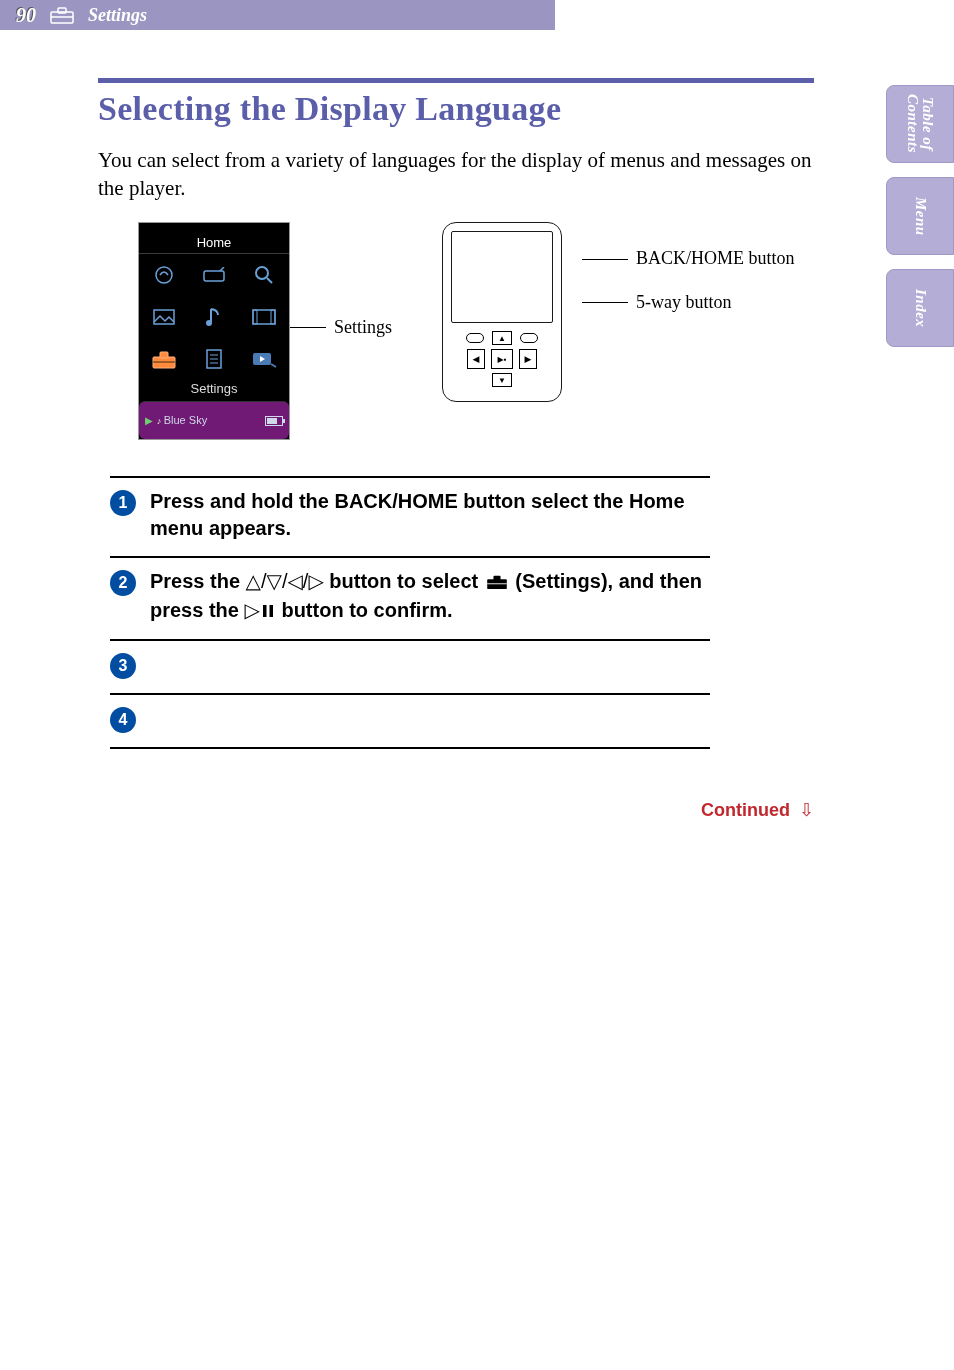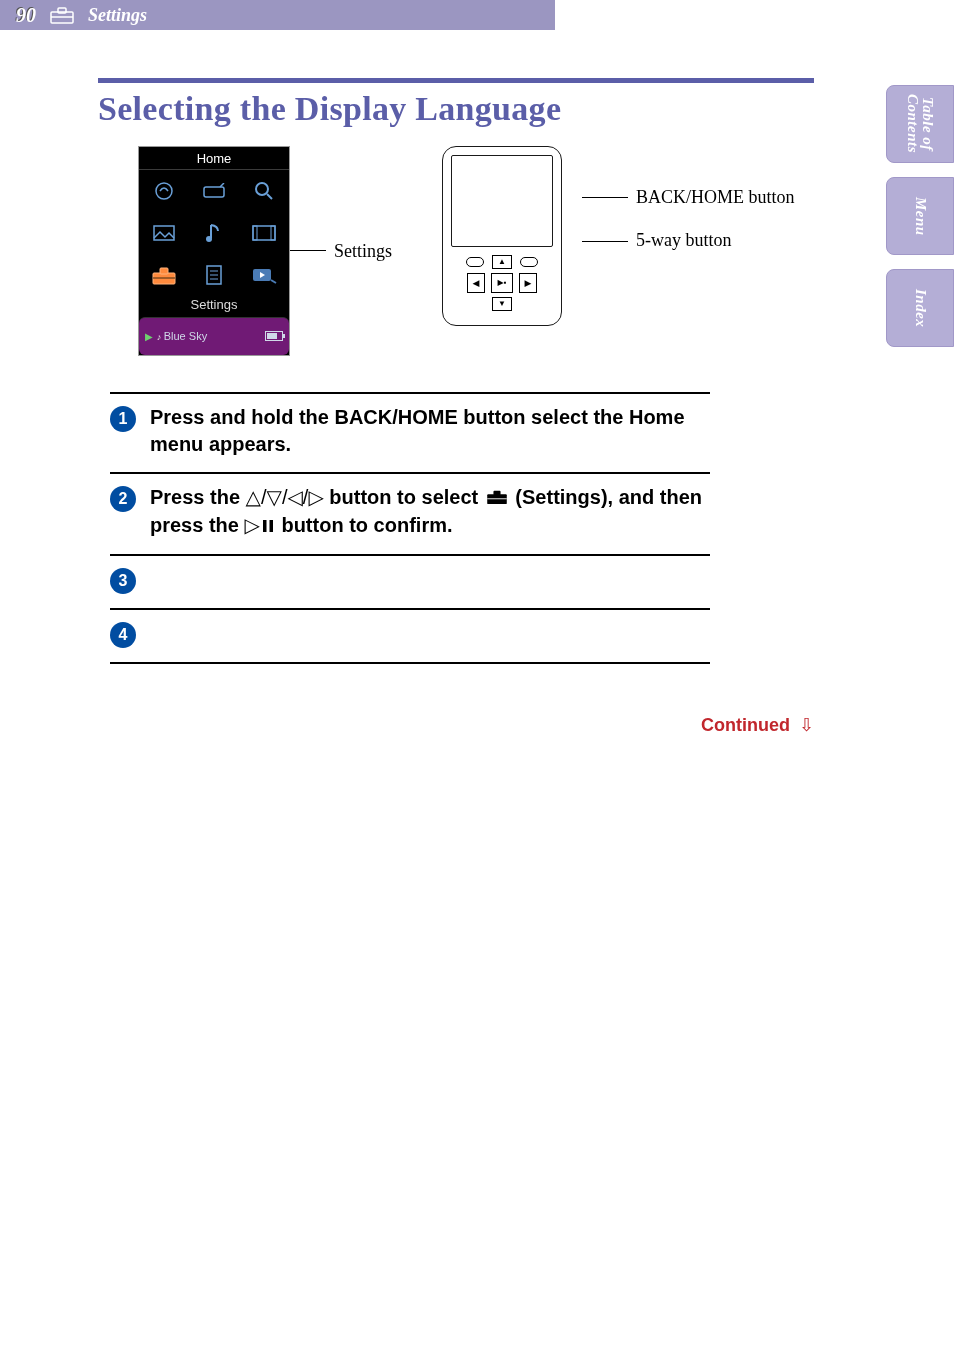--- a/index.html
+++ b/index.html
@@ -95,21 +95,21 @@
     background: #000;
     border: 1px solid #999;
     color: #e4e4e4;
     font: 12px/1 Arial, sans-serif;
     position:relative;
   }
   .screen-title {
     text-align: center;
     color:#fff;
     border-bottom: 1px solid #3b3b3b;
-    padding: 5px 0 4px;
+    padding: 13px 0 4px;
     font-size:13px;
   }
   .screen-grid {
     display: grid;
     grid-template-columns: repeat(3,1fr);
     grid-template-rows: repeat(3,42px);
   }
   .screen-cell {
     display:flex; align-items:center; justify-content:center;
     color:#777;
@@ -167,21 +167,21 @@
     margin-top:8px;
     display:flex; align-items:center; justify-content:center; gap:8px;
   }
   .device .pill { width:18px;height:10px;border:1px solid #000;border-radius:5px;}
   .device .btn-up,.device .btn-dn{width:20px;height:14px;border:1px solid #000;display:flex;align-items:center;justify-content:center;font-size:8px;}
   .device .row2{margin-top:4px;display:flex;align-items:center;justify-content:center;gap:6px;}
   .device .arrow-box{width:18px;height:20px;border:1px solid #000;display:flex;align-items:center;justify-content:center;font-size:9px;}
   .device .center{width:22px;height:20px;border:1px solid #000;display:flex;align-items:center;justify-content:center;font-size:8px;}
   .device-labels {
     display:flex; flex-direction:column; gap:22px;
-    margin-top:41px;
+    margin-top:26px;
     font: 18px/1.2 'Times New Roman', serif;
   }
   .device-label { display:flex; align-items:center; gap:8px;}
   .device-label .line{width:46px;height:1px;background:#000;}
 
   
   .steps { }
   .step {
     border-top: 2px solid #000;
     padding: 10px 0 14px 0;
@@ -244,20 +244,21 @@
 <div class="side-tabs">
   <div class="side-tab">Table of
 Contents</div>
   <div class="side-tab">Menu</div>
   <div class="side-tab">Index</div>
 </div>
 
 <div class="content">
   <div class="rule"></div>
   <h1 class="h1">Selecting the Display Language</h1>
+  <p class="intro">You can select from a variety of languages for the display of menus and messages on the player.</p>
 
   <div class="diagrams">
 
     <div style="display:flex;align-items:flex-start;">
       <div class="screen">
         <div class="screen-title">Home</div>
         <div class="screen-grid">
           <div class="screen-cell">
               <svg width="22" height="20">
                 <circle cx="11" cy="10" r="8" fill="none" stroke="#6aa0d8" stroke-width="1.5"></circle>

